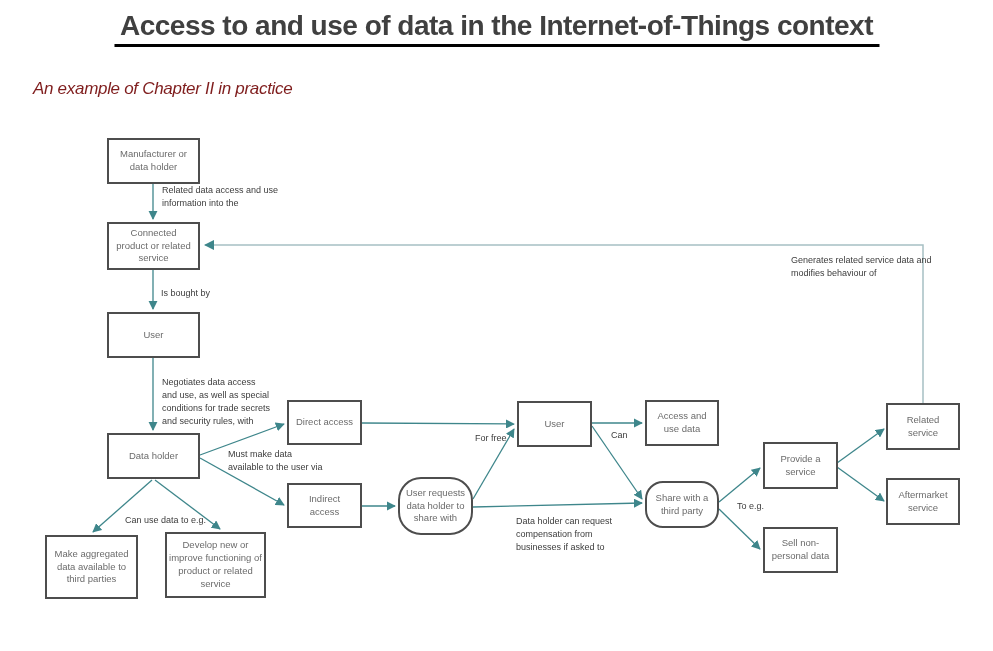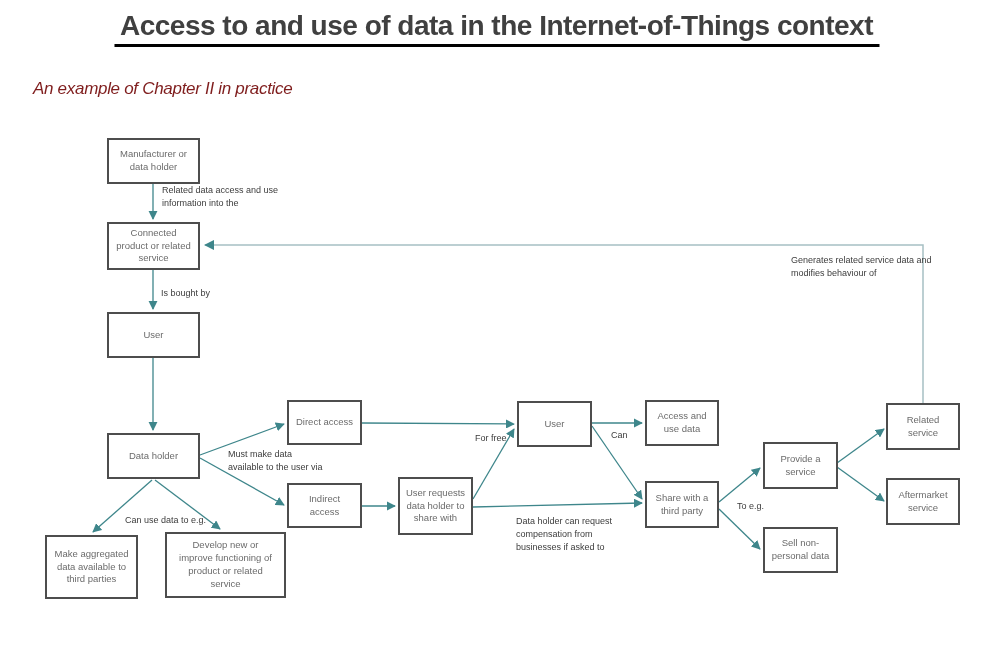--- a/index.html
+++ b/index.html
@@ -92,47 +92,51 @@
   <div class="node" style="left:107px; top:126px; width:93px; height:46px;margin-top:12px;">Manufacturer or
 data holder</div>
   <div class="node" style="left:107px; top:222px; width:93px; height:48px;">Connected
 product or related
 service</div>
   <div class="node" style="left:107px; top:312px; width:93px; height:46px;">User</div>
   <div class="node" style="left:107px; top:433px; width:93px; height:46px;">Data holder</div>
   <div class="node" style="left:287px; top:400px; width:75px; height:45px;">Direct access</div>
   <div class="node" style="left:287px; top:483px; width:75px; height:45px;">Indirect
 access</div>
-  <div class="node" style="left:398px; top:477px; width:75px; height:58px;">User requests
+  <div class="node" style="left:398px; top:477px; width:75px; height:58px;border-radius:23px;">User requests
 data holder to
 share with</div>
   <div class="node" style="left:517px; top:401px; width:75px; height:46px;">User</div>
   <div class="node" style="left:645px; top:400px; width:74px; height:46px;">Access and
 use data</div>
-  <div class="node" style="left:645px; top:481px; width:74px; height:47px;">Share with a
+  <div class="node" style="left:645px; top:481px; width:74px; height:47px;border-radius:18px;">Share with a
 third party</div>
   <div class="node" style="left:763px; top:442px; width:75px; height:47px;">Provide a
 service</div>
   <div class="node" style="left:763px; top:527px; width:75px; height:46px;">Sell non-
 personal data</div>
   <div class="node" style="left:886px; top:403px; width:74px; height:47px;">Related
 service</div>
   <div class="node" style="left:886px; top:478px; width:74px; height:47px;">Aftermarket
 service</div>
   <div class="node" style="left:45px; top:535px; width:93px; height:64px;">Make aggregated
 data available to
 third parties</div>
-  <div class="node" style="left:165px; top:532px; width:121px; height:66px;">Develop new or
+  <div class="node" style="left:165px; top:532px; width:101px; height:66px;">Develop new or
 improve functioning of
 product or related
 service</div>
 
   <div class="elabel" style="left:162px; top:184px;">Related data access and use
 information into the</div>
   <div class="elabel" style="left:161px; top:287px;">Is bought by</div>
+  <div class="elabel" style="left:162px; top:376px;">Negotiates data access
+and use, as well as special
+conditions for trade secrets
+and security rules, with</div>
   <div class="elabel" style="left:228px; top:448px;">Must make data
 available to the user via</div>
   <div class="elabel" style="left:125px; top:514px;">Can use data to e.g.</div>
   <div class="elabel" style="left:475px; top:432px;">For free</div>
   <div class="elabel" style="left:611px; top:429px;">Can</div>
   <div class="elabel" style="left:516px; top:515px;">Data holder can request
 compensation from
 businesses if asked to</div>
   <div class="elabel" style="left:737px; top:500px;">To e.g.</div>
   <div class="elabel" style="left:791px; top:254px;">Generates related service data and

